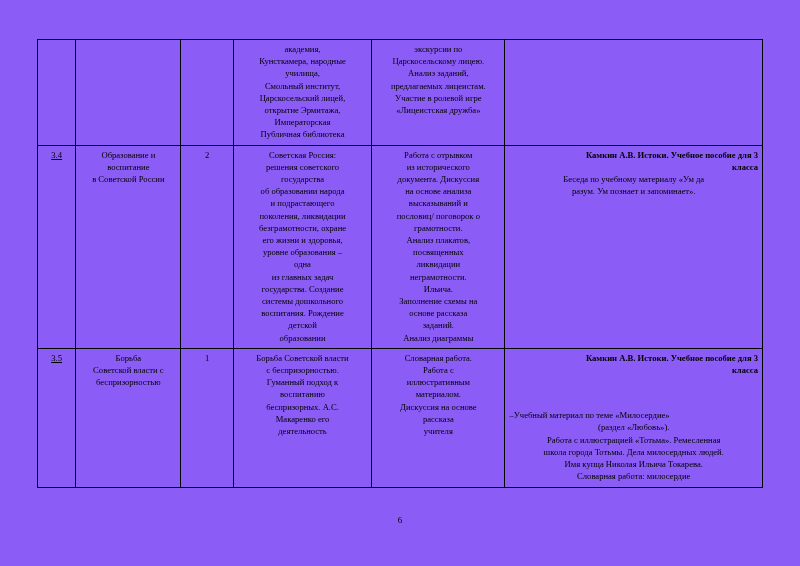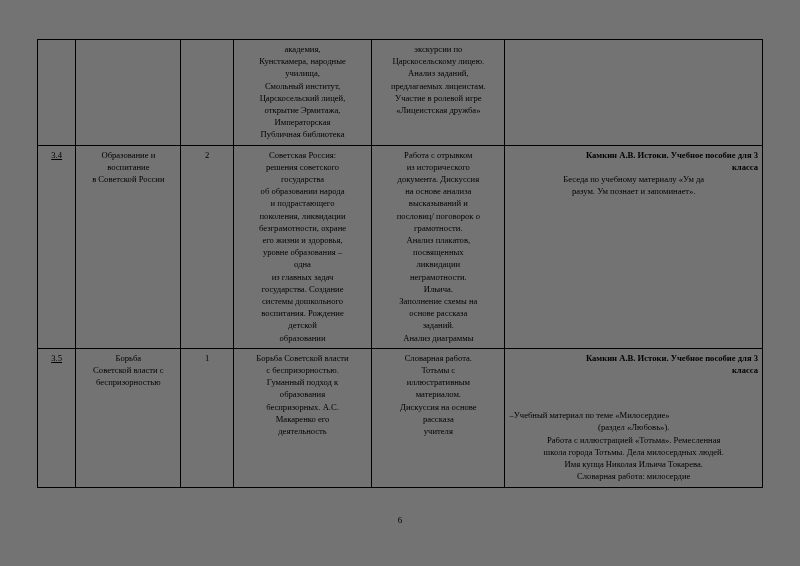--- a/index.html
+++ b/index.html
@@ -3,21 +3,21 @@
 <meta charset="utf-8">
 <style>
   html, body {
     margin: 0;
     padding: 0;
     background: #f0f0f0;
   }
   .page {
     width: 800px;
     height: 566px;
-    background: #737373;
+    background: #8b5cf6;
     position: relative;
     box-sizing: border-box;
     font-family: "Liberation Serif", serif;
     color: #000000;
     overflow: hidden;
   }
   .doc-body {
     position: absolute;
     left: 37px;
     top: 39px;
@@ -179,28 +179,28 @@
             <span class="line">Советской власти с</span>
             <span class="line">беспризорностью</span>
           </td>
           <td class="cell-hours">
             <span>1</span>
           </td>
           <td class="cell-content">
             <span class="line">Борьба Советской власти</span>
             <span class="line">с беспризорностью.</span>
             <span class="line">Гуманный подход к</span>
-            <span class="line">образования</span>
+            <span class="line">воспитанию</span>
             <span class="line">беспризорных. А.С.</span>
             <span class="line">Макаренко его</span>
             <span class="line">деятельность</span>
           </td>
           <td class="cell-activity">
             <span class="line it">Словарная работа.</span>
-            <span class="line it">Тотьмы с</span>
+            <span class="line it">Работа с</span>
             <span class="line it">иллюстративным</span>
             <span class="line it">материалом.</span>
             <span class="line">Дискуссия на основе</span>
             <span class="line">рассказа</span>
             <span class="line">учителя</span>
           </td>
           <td class="cell-lit">
             <span class="line bd">Камкин А.В. Истоки. Учебное пособие для 3</span>
             <span class="line bd">класса</span>
             <span class="line it just">–Учебный материал по теме «Милосердие»</span>

